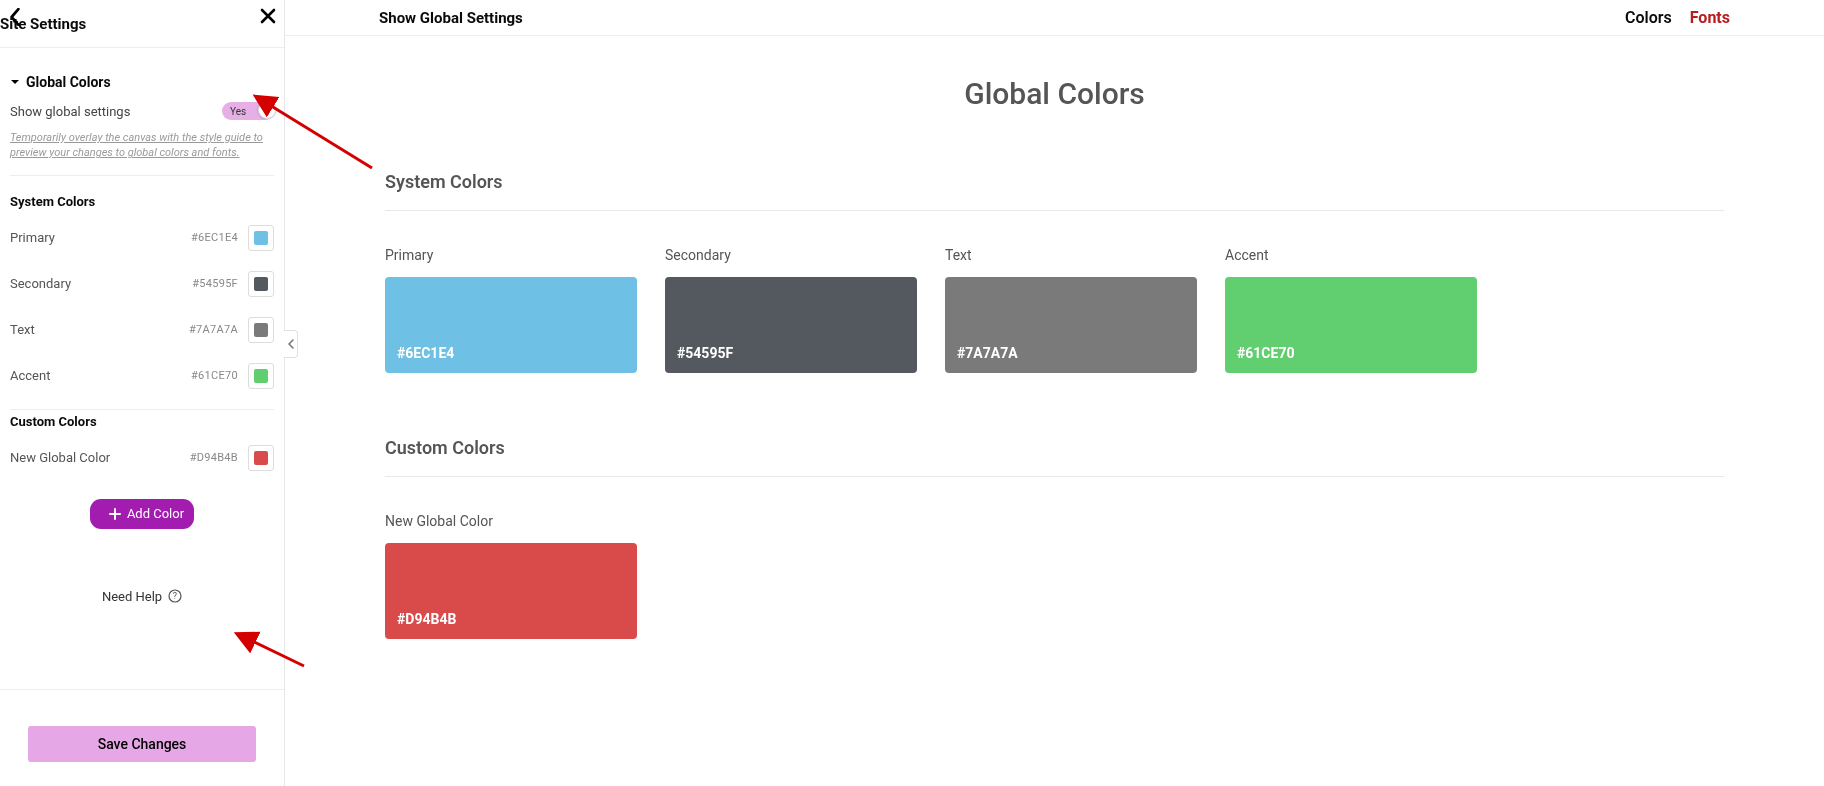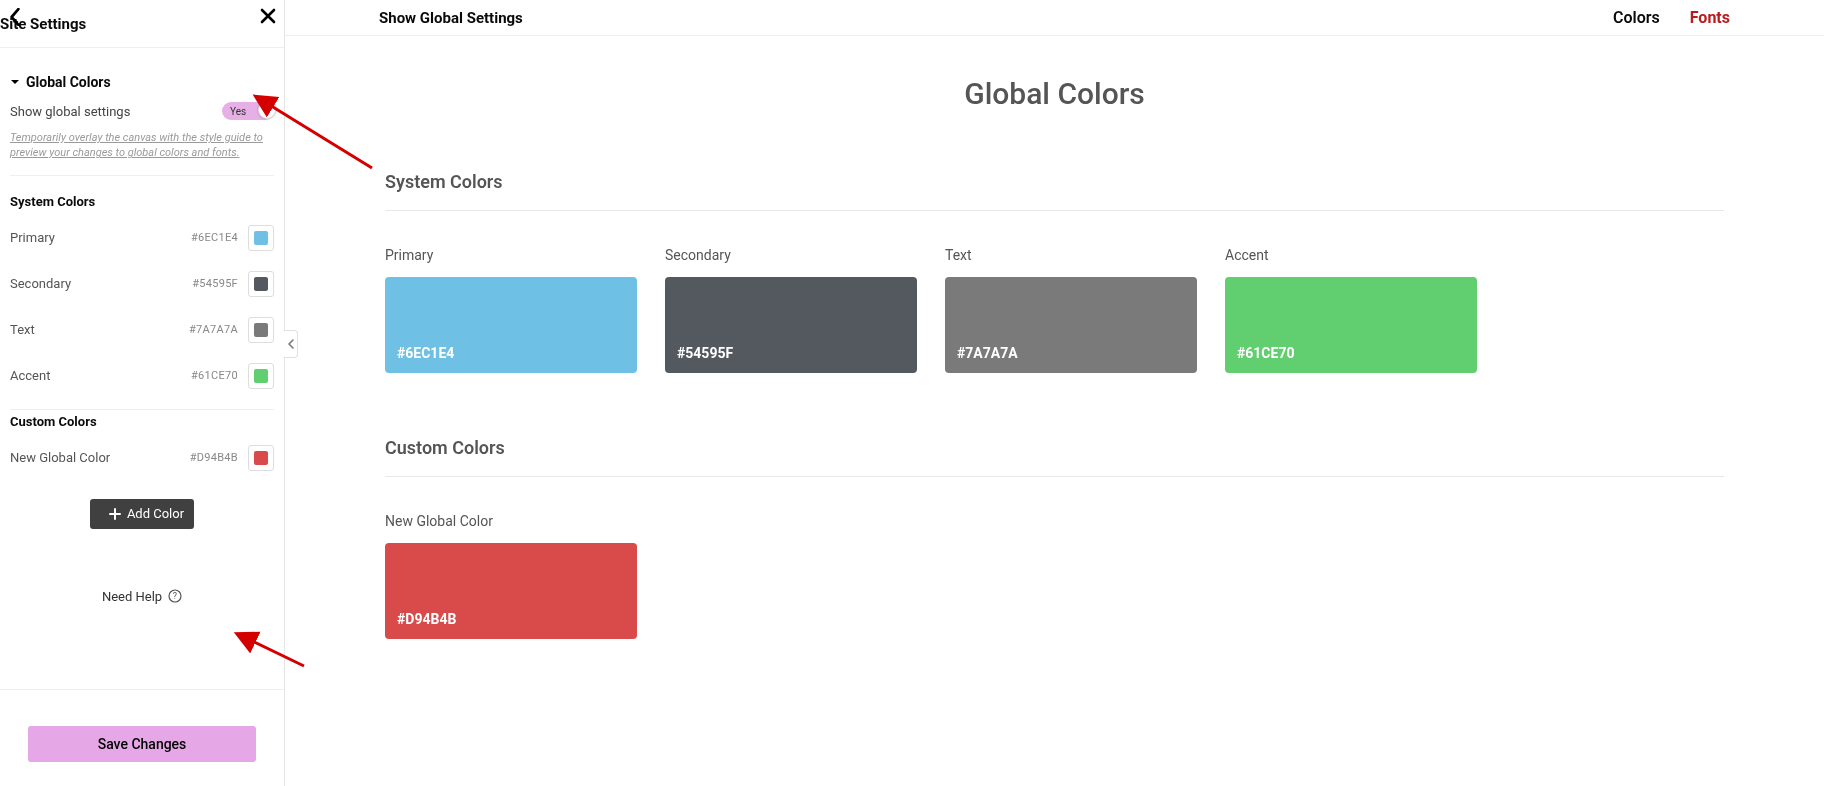--- a/index.html
+++ b/index.html
@@ -28,37 +28,37 @@
   .subhead { font-size: 13px; font-weight: 700; color: #0a0a0a; margin-top: 18px; margin-bottom: 6px; }
   .color-row { display: flex; align-items: center; justify-content: space-between; padding: 10px 0; }
   .color-name { font-size: 13px; color: #555; }
   .color-hex { font-size: 11px; color: #888; margin-right: 10px; letter-spacing: .3px; }
   .swatch { width: 26px; height: 26px; border: 1px solid #ddd; border-radius: 3px; display: flex; align-items: center; justify-content: center; }
   .swatch-inner { width: 14px; height: 14px; border-radius: 2px; }
   .right-group { display: flex; align-items: center; }
 
   .custom-sep { border-top: 1px solid #eee; margin-top: 10px; padding-top: 4px; }
 
-  .add-color-btn { display: flex; align-items: center; justify-content: center; background: #404040; color: #fff; font-size: 13px; width: 104px; height: 30px; border-radius: 3px; margin: 18px auto 0; cursor: pointer; padding-left: 9px; }
+  .add-color-btn { display: flex; align-items: center; justify-content: center; background: #a21caf; color: #fff; font-size: 13px; width: 104px; height: 30px; border-radius: 11px; margin: 18px auto 0; cursor: pointer; padding-left: 9px; }
   .add-color-btn svg { margin-right: 6px; }
 
   .need-help { display: flex; align-items: center; justify-content: center; font-size: 13px; color: #333; margin-top: 60px; margin-bottom: 16px; cursor: pointer; text-align: right; }
   .need-help svg { margin-left: 6px; }
 
   .side-footer { border-top: 1px solid #eee; padding: 18px 28px 24px; }
   .save-btn { background: #e6a7e6; color: #000; font-size: 14px; font-weight: 500; text-align: center; padding: 10px 0; border-radius: 3px; cursor: pointer; margin-top: 18px; }
 
   
   .panel-handle { position: absolute; right: -14px; top: 330px; width: 14px; height: 28px; border: 1px solid #e0e0e0; border-left: none; background: #fff; border-radius: 0 4px 4px 0; display:flex; align-items:center; justify-content:center; cursor:pointer; }
 
   
   .main { flex: 1; display: flex; flex-direction: column; }
   .main-header { display: flex; align-items: center; justify-content: space-between; height: 36px; padding: 0 94px 0 94px; border-bottom: 1px solid #eee; }
   .main-header-title { font-weight: 700; font-size: 15px; color: #0a0a0a; }
-  .main-tabs { display: flex; gap: 30px; font-size: 16px; }
+  .main-tabs { display: flex; gap: 18px; font-size: 16px; }
   .main-tab { color: #b91c1c; cursor: pointer; font-weight: bold; }
   .main-tab.active { color: #0a0a0a; font-weight: 600; }
 
   .main-content { padding: 40px 100px 0 100px; overflow-y: auto; }
   .page-title { text-align: center; font-size: 30px; font-weight: 500; color: #555; margin-bottom: 60px; }
 
   .block-head { font-size: 18px; font-weight: 600; color: #555; padding-bottom: 18px; border-bottom: 1px solid #e8e8e8; margin-bottom: 36px; }
 
   .cards-row { display: flex; gap: 28px; margin-bottom: 64px; flex-wrap: wrap; }
   .card { width: 252px; }

